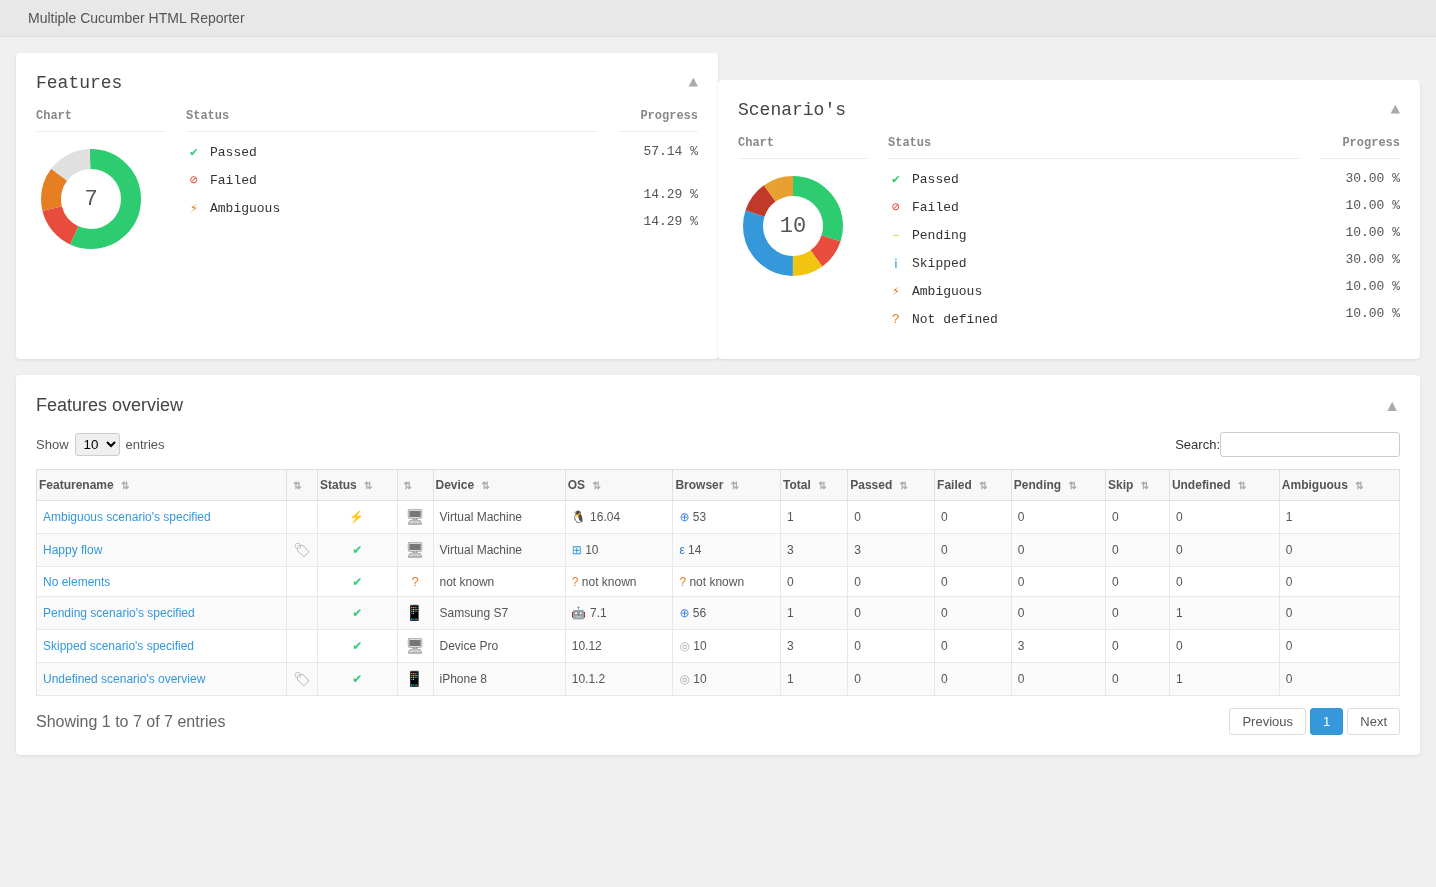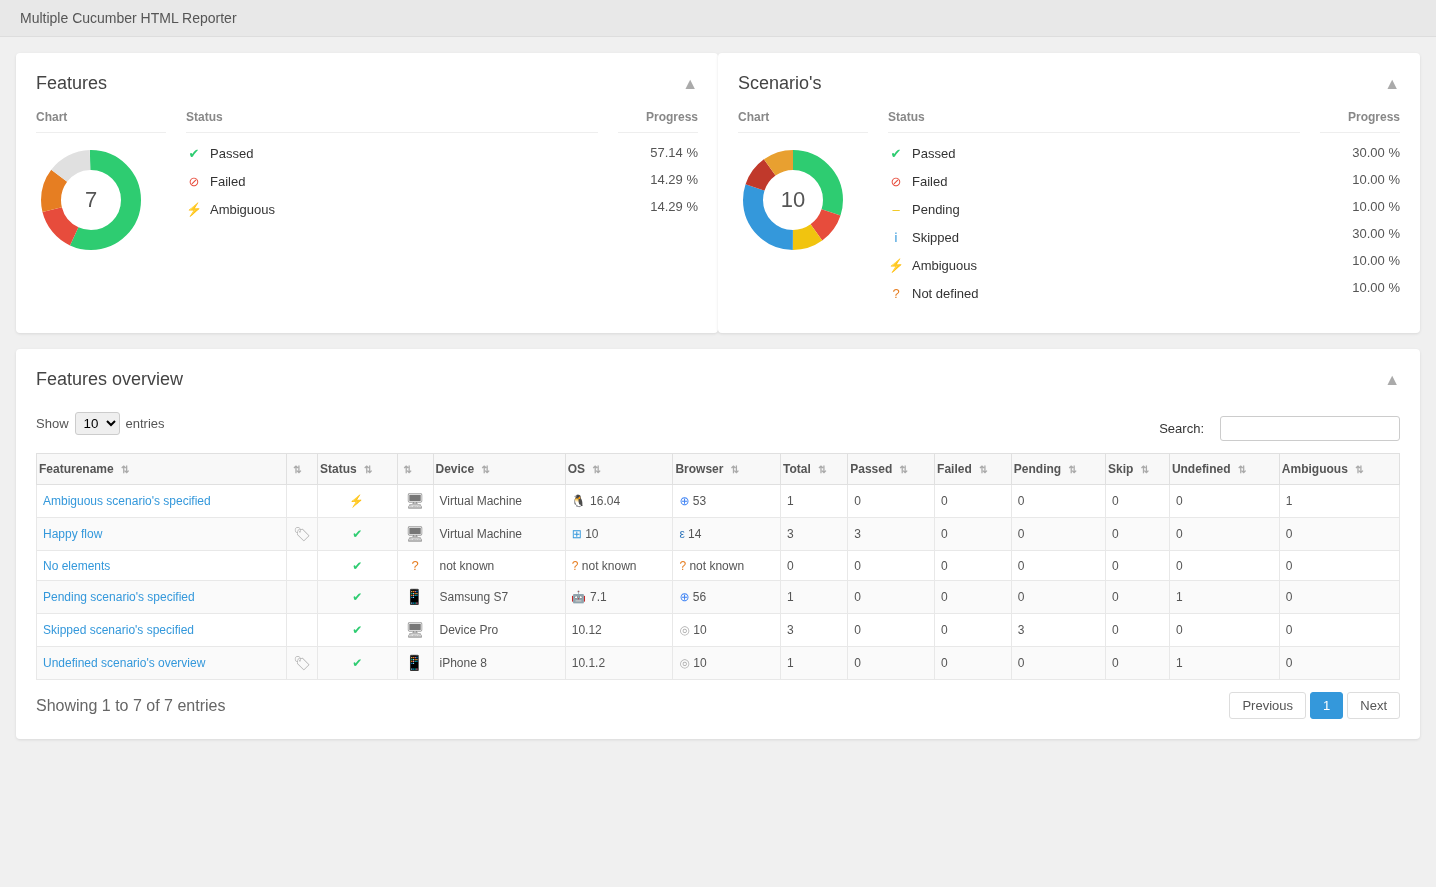--- a/index.html
+++ b/index.html
@@ -1,31 +1,31 @@
 <!DOCTYPE html>
 <html><head>
   <meta charset="utf-8">
   <style>
     * { box-sizing: border-box; margin: 0; padding: 0; }
     body { font-family: -apple-system, BlinkMacSystemFont, 'Segoe UI', Arial, sans-serif; background: #f0f0f0; font-size: 13px; color: #333; }
     
-    .app-header { background: #e8e8e8; padding: 10px 20px; border-bottom: 1px solid #ddd; }
+    .app-header { background: #e8e8e8; padding: 10px 28px; border-bottom: 1px solid #ddd; }
     .app-title { font-size: 14px; color: #555; }
     
     .main-content { padding: 16px; }
     
     
-    .top-row { display: flex; gap: 0; margin-bottom: 16px; }
+    .top-row { display: flex; gap: 0; margin-bottom: 16px; font-family: Liberation Mono, monospace; }
     .card { background: #fff; border-radius: 4px; box-shadow: 0 1px 3px rgba(0,0,0,0.1); padding: 20px; }
     .card-header { display: flex; justify-content: space-between; align-items: center; margin-bottom: 16px; }
     .card-title { font-size: 18px; font-weight: 400; color: #444; }
     .card-collapse { color: #aaa; cursor: pointer; font-size: 16px; }
     
     .features-card { flex: 1; }
-    .scenarios-card { flex: 1; }
+    .scenarios-card { flex: 1; margin-top: 27px; }
     
     
     .chart-section { display: flex; align-items: flex-start; gap: 20px; }
     .chart-col { min-width: 130px; }
     .status-col { flex: 1; }
     .progress-col { text-align: right; min-width: 80px; }
     
     .col-header { font-size: 12px; font-weight: 600; color: #888; border-bottom: 1px solid #eee; padding-bottom: 8px; margin-bottom: 12px; }
     
     .status-row { display: flex; align-items: center; gap: 8px; margin-bottom: 12px; font-size: 13px; }
@@ -36,21 +36,21 @@
     
     .donut-container { position: relative; width: 110px; height: 110px; }
     .donut-label { position: absolute; top: 50%; left: 50%; transform: translate(-50%, -50%); font-size: 22px; font-weight: 300; color: #555; }
     
     
     .overview-card { background: #fff; border-radius: 4px; box-shadow: 0 1px 3px rgba(0,0,0,0.1); padding: 20px; }
     
     .table-controls { display: flex; justify-content: space-between; align-items: center; margin-bottom: 12px; }
     .show-entries { display: flex; align-items: center; gap: 6px; color: #555; }
     .show-entries select { padding: 2px 4px; border: 1px solid #ccc; border-radius: 3px; }
-    .search-box { display: flex; align-items: center; gap: 16px; margin-top: 10px; }
+    .search-box { display: flex; align-items: center; gap: 0; }
     .search-box input { border: 1px solid #ccc; border-radius: 3px; padding: 4px 8px; width: 180px; }
     
     .data-table { width: 100%; border-collapse: collapse; font-size: 12px; }
     .data-table th { background: #f8f8f8; border: 1px solid #e0e0e0; padding: 8px 2px; text-align: left; color: #555; font-weight: 600; white-space: nowrap; cursor: pointer; }
     .data-table th .sort-icon { color: #aaa; font-size: 10px; margin-left: 4px; }
     .data-table td { border: 1px solid #e8e8e8; padding: 7px 6px; color: #555; }
     .data-table tr:nth-child(even) td { background: #fafafa; }
     .data-table td a { color: #3498db; text-decoration: none; }
     
     
@@ -114,21 +114,21 @@
             <span class="status-icon icon-failed">⊘</span>
             <span class="status-label">Failed</span>
           </div>
           <div class="status-row">
             <span class="status-icon icon-ambiguous">⚡</span>
             <span class="status-label">Ambiguous</span>
           </div>
         </div>
         <div class="progress-col">
           <div class="col-header">Progress</div>
-          <div class="status-pct" style="margin-bottom:12px;text-align:right;">57.14 %</div>
+          <div class="status-pct" style="margin-bottom:28px;text-align:right;">57.14 %</div>
           <div class="status-pct" style="margin-bottom:12px;">14.29 %</div>
           <div class="status-pct" style="margin-bottom:12px;">14.29 %</div>
         </div>
       </div>
     </div>
 
     <div class="card scenarios-card">
       <div class="card-header">
         <span class="card-title">Scenario's</span>
         <span class="card-collapse">▲</span>

